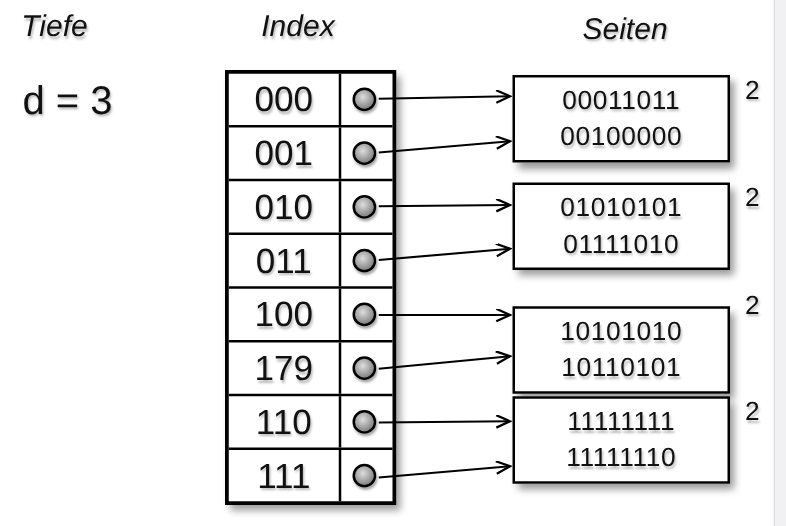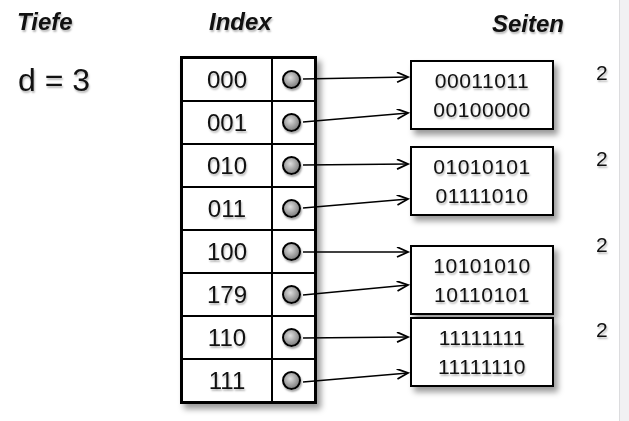--- a/index.html
+++ b/index.html
@@ -10,59 +10,58 @@
     font-family:"Liberation Sans","DejaVu Sans",sans-serif;
     color:#111;
     overflow:hidden;
   }
   .soft{ text-shadow:1px 2px 2px rgba(0,0,0,0.28); }
   .hdr{
     position:absolute;
     font-size:24px;
     font-style:italic;
     white-space:nowrap;
-    font-weight:bold;
   }
   #hdr-tiefe{ left:17px; top:8px; }
   #hdr-index{ left:209px; top:8px; }
-  #hdr-seiten{ left:492px; top:10px; }
+  #hdr-seiten{ left:466px; top:10px; }
   #depth-value{
     position:absolute; left:18px; top:62px;
     font-size:32px; white-space:nowrap;
   }
 
   
   #index-table{
     position:absolute; left:180px; top:56px;
     width:137px; height:348px;
     background:#fff;
     border:3px solid #000;
     box-shadow:4px 5px 6px rgba(0,0,0,0.40);
     display:flex; flex-direction:column;
     box-sizing:border-box;
   }
   .idx-row{ flex:1; display:flex; border-bottom:2.5px solid #000; }
   .idx-row:last-child{ border-bottom:none; }
   .idx-bits{
     width:88px; border-right:2.5px solid #000;
     display:flex; align-items:center; justify-content:center;
-    font-size:24px;
+    font-size:28px;
   }
   .idx-ptr{ flex:1; display:flex; align-items:center; padding-left:9px; }
   .ptr-dot{
     width:15px; height:15px; border-radius:50%;
     border:2px solid #000;
     background:radial-gradient(circle at 42% 38%, #dedede 0%, #a6a6a6 45%, #646464 100%);
     box-shadow:1px 2px 2px rgba(0,0,0,0.35);
   }
 
   
   .page-box{
     position:absolute; left:410px;
-    width:144px; height:70px;
+    width:174px; height:70px;
     background:#fff;
     border:2.5px solid #000;
     box-shadow:4px 5px 6px rgba(0,0,0,0.40);
     box-sizing:border-box;
     display:flex; flex-direction:column; align-items:center; justify-content:center;
     font-size:21px; line-height:29px;
     letter-spacing:0.5px;
   }
   #page-0{ top:60px; }
   #page-1{ top:146px;text-align:center; }

